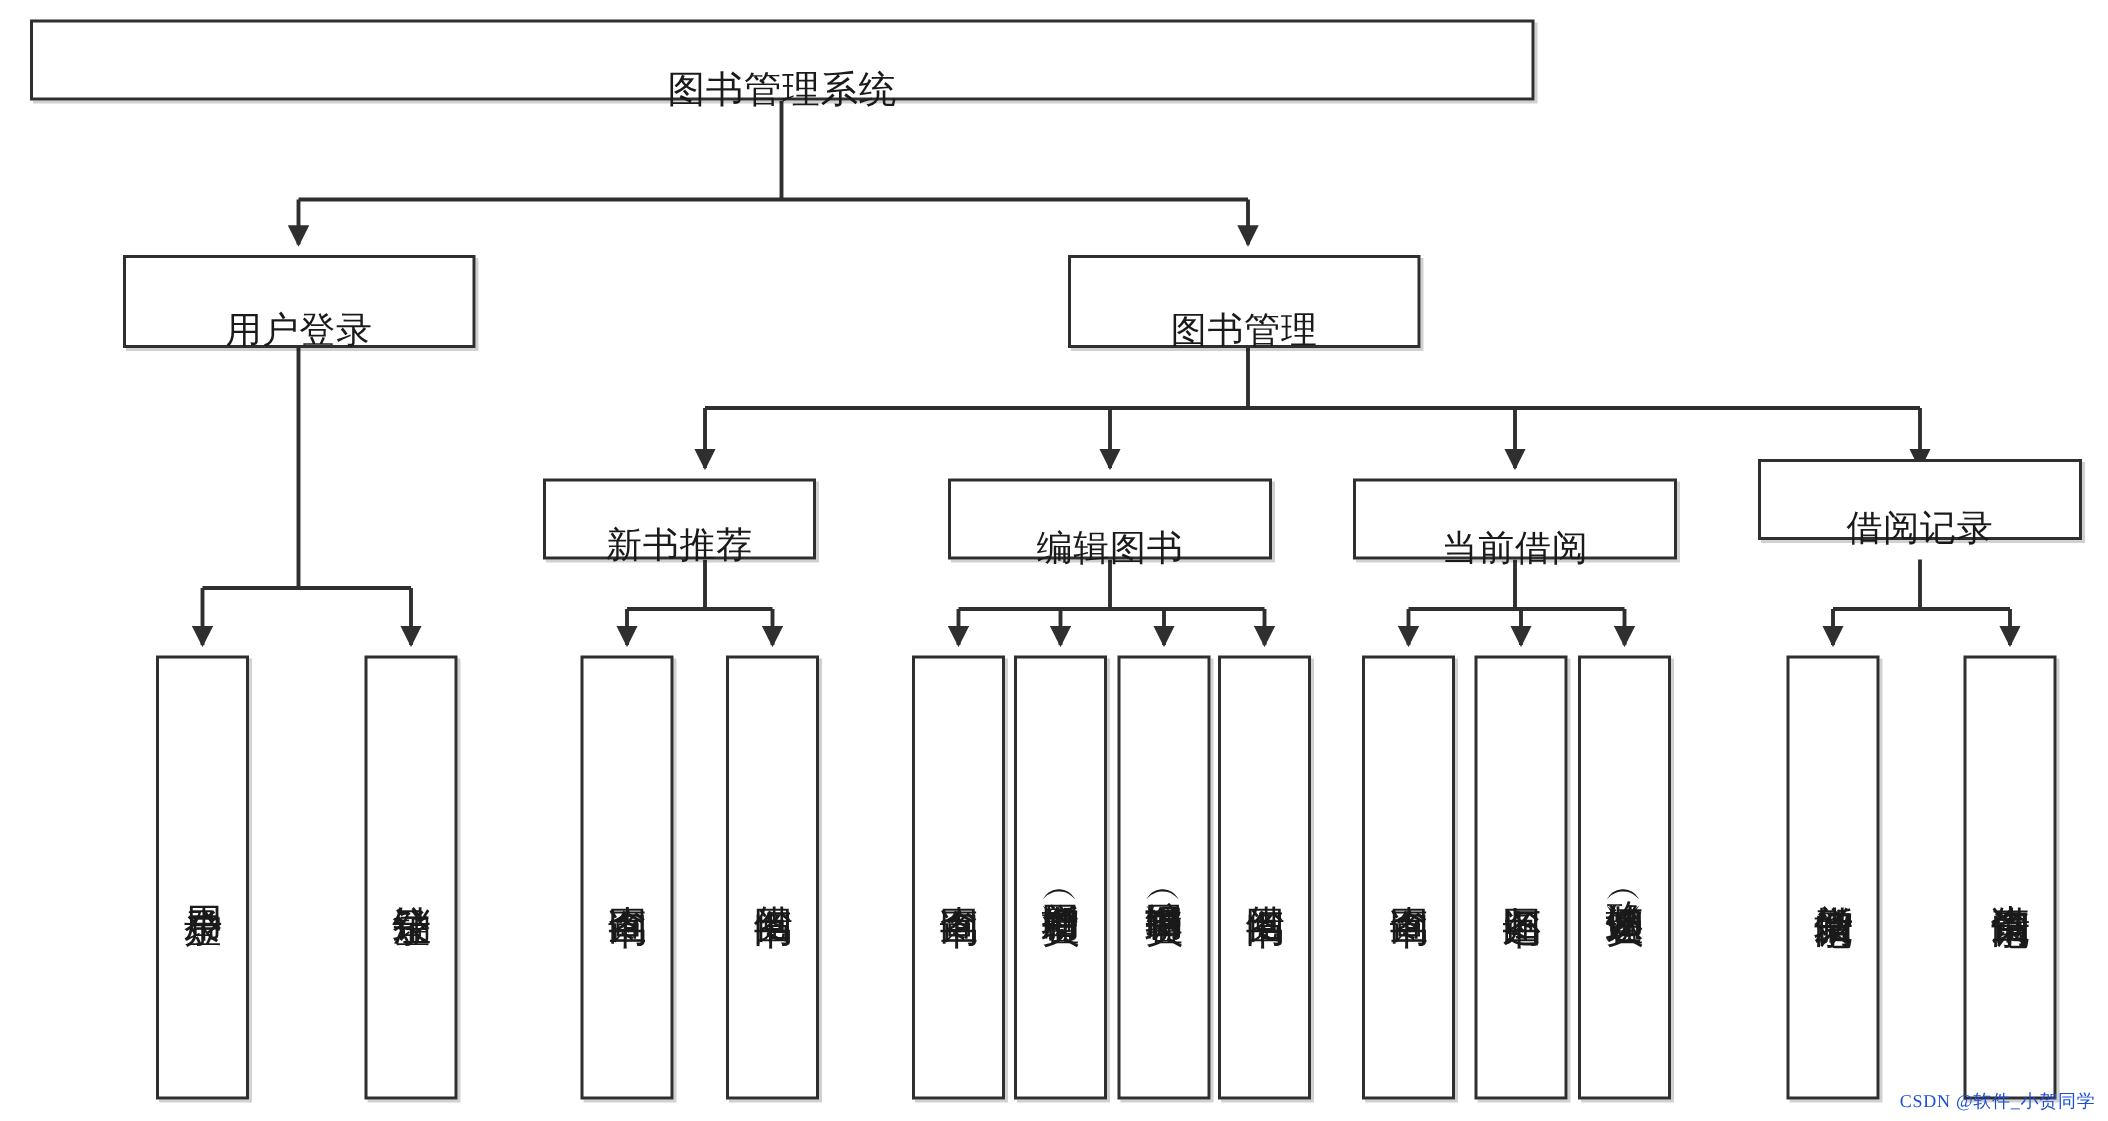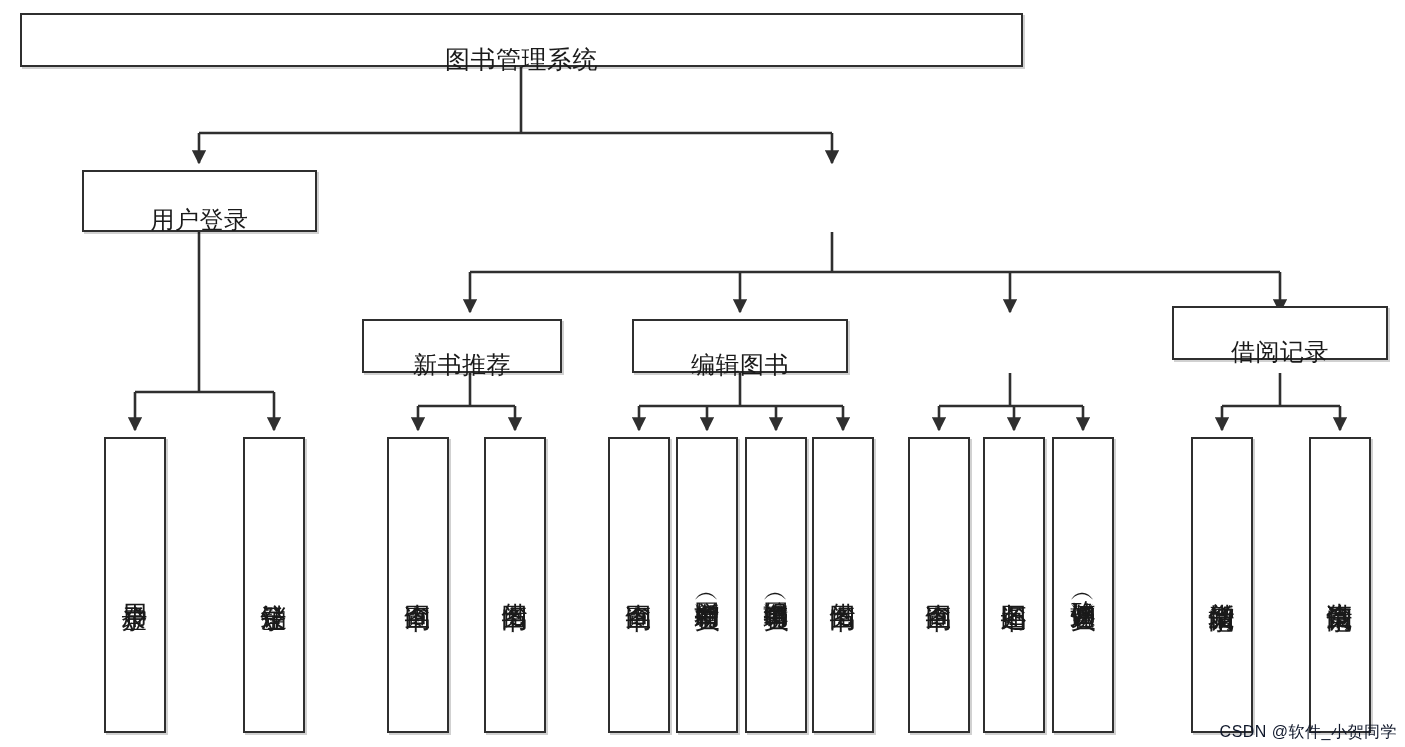--- a/index.html
+++ b/index.html
@@ -64,25 +64,25 @@
     white-space: normal;
     max-height: 100%;
   }
   .node.leaf.tall-text .label {
     font-size: 25px;
   }
   .watermark {
     position: absolute;
     right: 8px;
     bottom: 4px;
-    font-size: 16px;
-    color: #0f172a;
+    font-size: 12px;
+    color: #1d4ed8;
     letter-spacing: 0.5px;
     white-space: nowrap;
-    font-family: Liberation Sans, sans-serif;
+    font-family: Liberation Serif, serif;
   }
 </style>
 </head>
 <body>
 
 <div id="canvas">
 
   <svg class="connectors" viewBox="0 0 1405 747" xmlns="http://www.w3.org/2000/svg">
     <defs>
       <marker id="arrow" viewBox="0 0 10 10" refX="9" refY="5" markerWidth="5.5" markerHeight="5.5" orient="auto-start-reverse">
@@ -133,27 +133,33 @@
     </g>
   </svg>
 
   <div class="node horizontal root" style="left: 20px; top: 13px; width: 1003px; height: 54px;">
     <span class="label">图书管理系统</span>
   </div>
 
   <div class="node horizontal" style="left: 82px; top: 170px; width: 235px; height: 62px;">
     <span class="label">用户登录</span>
   </div>
-
-  <div class="node horizontal" style="left: 362px; top: 319px; width: 200px; height: 54px;">
+  <div class="node horizontal" style="left: 712px; top: 170px; width: 235px; height: 62px;">
+    <span class="label">图书管理</span>
+  </div>
+
+  <div class="node horizontal" style="left: 362px; top: 319px; width: 182px; height: 54px; font-family: Liberation Mono, monospace;">
     <span class="label">新书推荐</span>
   </div>
   <div class="node horizontal" style="left: 632px; top: 319px; width: 216px; height: 54px;">
     <span class="label">编辑图书</span>
   </div>
+  <div class="node horizontal" style="left: 902px; top: 319px; width: 216px; height: 54px;">
+    <span class="label">当前借阅</span>
+  </div>
   <div class="node horizontal" style="left: 1172px; top: 306px; width: 216px; height: 54px;">
     <span class="label">借阅记录</span>
   </div>
 
   <div class="node leaf" style="left: 104px; top: 437px; width: 62px; height: 296px;">
     <span class="label">用户登录</span>
   </div>
   <div class="node leaf" style="left: 243px; top: 437px; width: 62px; height: 296px;">
     <span class="label">注销登录</span>
   </div>

